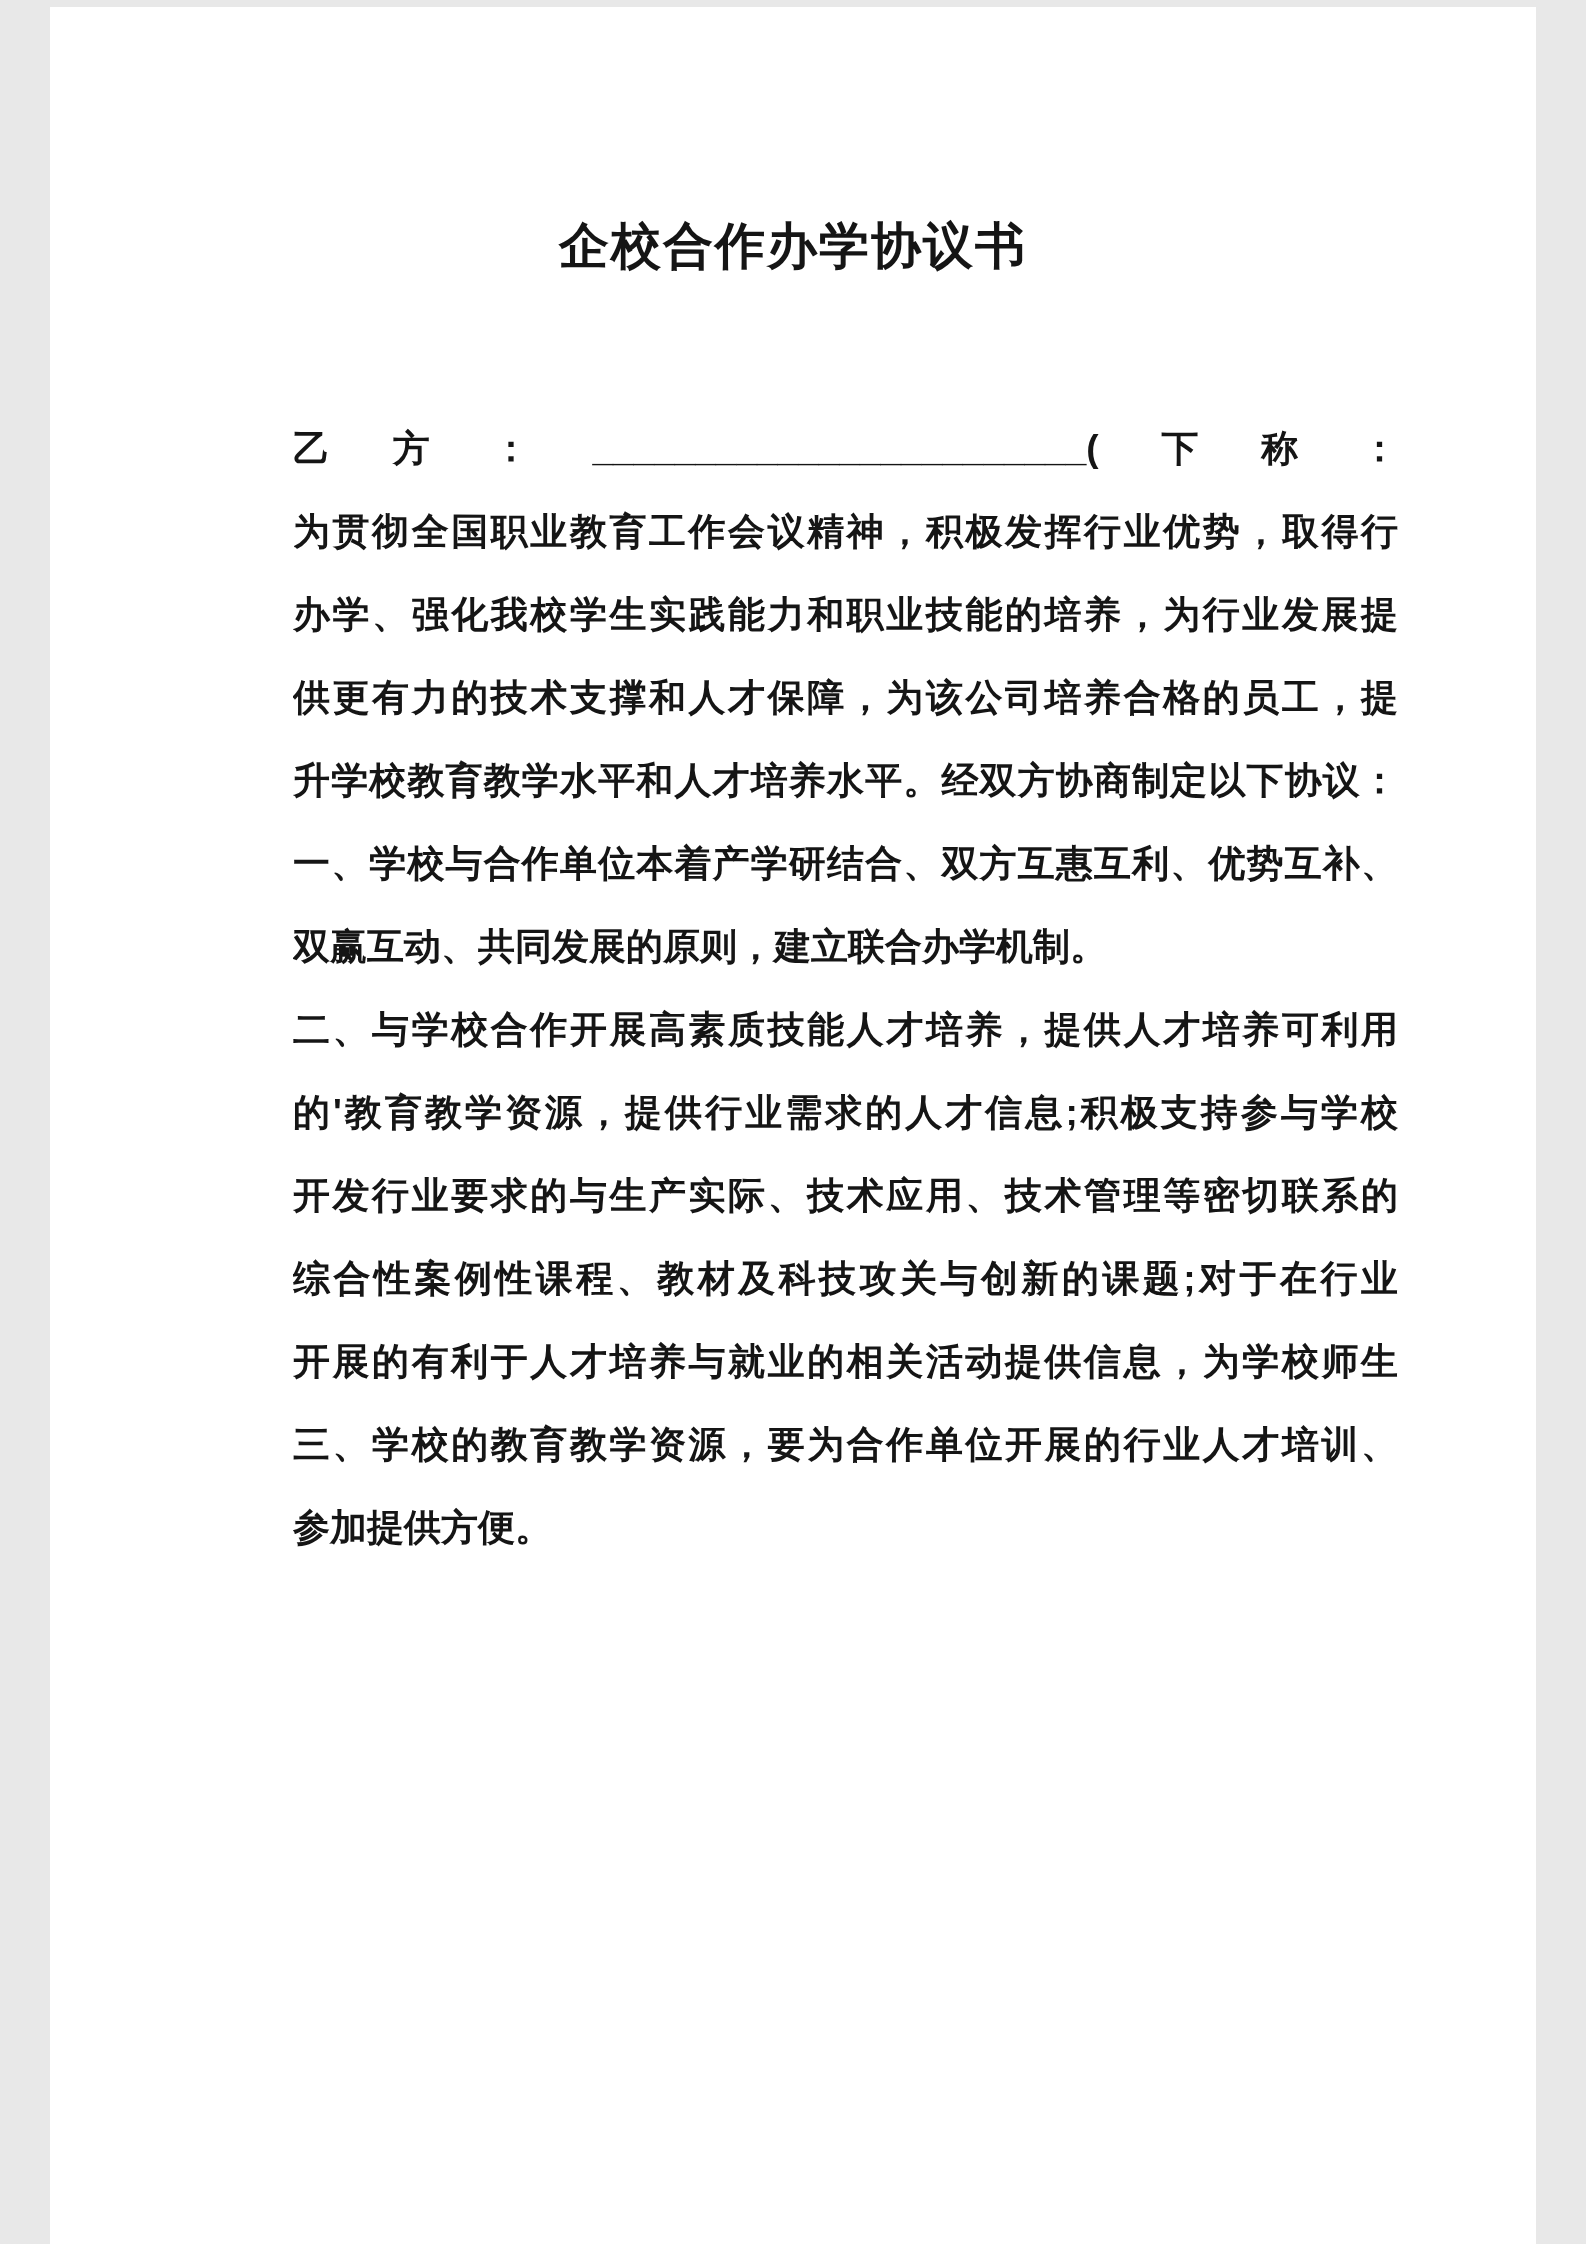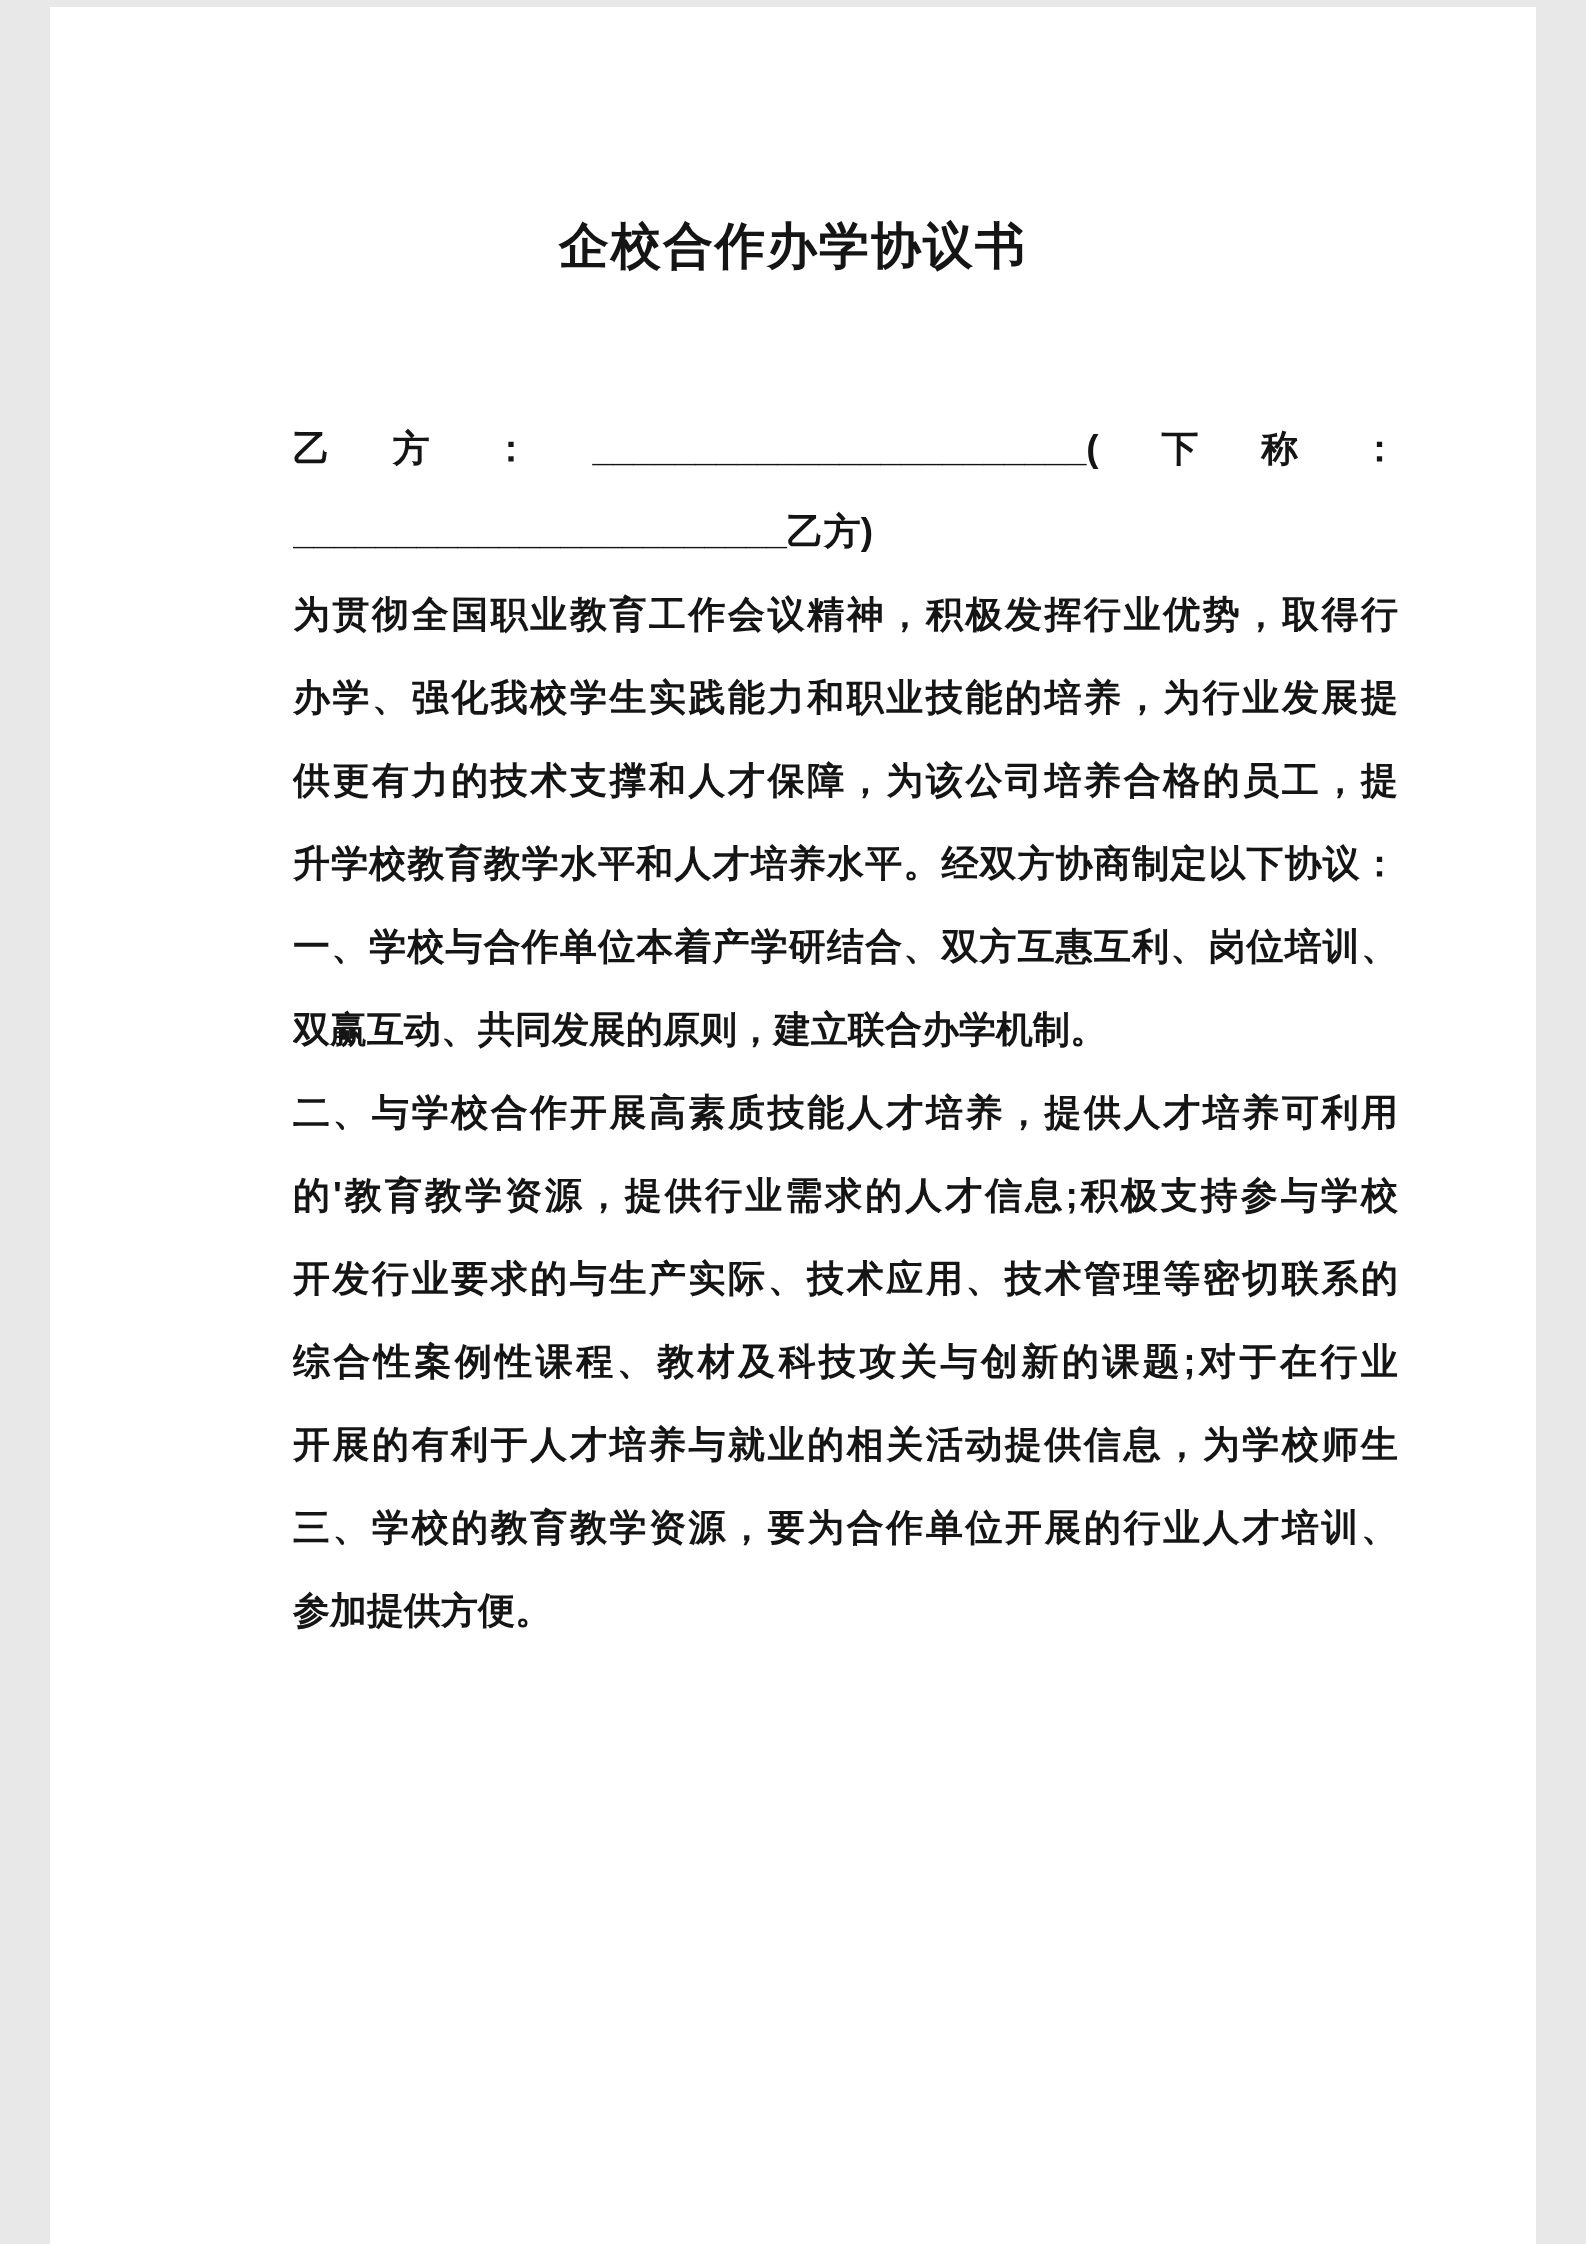--- a/index.html
+++ b/index.html
@@ -49,28 +49,27 @@
 </head>
 <body>
 
 <div class="page">
 
   <h1 class="doc-title">企校合作办学协议书</h1>
 
   <div class="text-col">
 
     <div class="line jl">乙方：________________________(下称：</div>
-    <div class="line end">________________________乙方)</div>
 
     <div class="line jl">为贯彻全国职业教育工作会议精神，积极发挥行业优势，取得行</div>
     <div class="line jl">办学、强化我校学生实践能力和职业技能的培养，为行业发展提</div>
     <div class="line jl">供更有力的技术支撑和人才保障，为该公司培养合格的员工，提</div>
     <div class="line jl">升学校教育教学水平和人才培养水平。经双方协商制定以下协议：</div>
 
-    <div class="line jl">一、学校与合作单位本着产学研结合、双方互惠互利、岗位培训、</div>
+    <div class="line jl">一、学校与合作单位本着产学研结合、双方互惠互利、优势互补、</div>
     <div class="line end">双赢互动、共同发展的原则，建立联合办学机制。</div>
 
     <div class="line jl">二、与学校合作开展高素质技能人才培养，提供人才培养可利用</div>
     <div class="line jl">的'教育教学资源，提供行业需求的人才信息;积极支持参与学校</div>
     <div class="line jl">开发行业要求的与生产实际、技术应用、技术管理等密切联系的</div>
     <div class="line jl">综合性案例性课程、教材及科技攻关与创新的课题;对于在行业</div>
     <div class="line jl">开展的有利于人才培养与就业的相关活动提供信息，为学校师生</div>
     <div class="line jl">三、学校的教育教学资源，要为合作单位开展的行业人才培训、</div>
 
     <div class="line end">参加提供方便。</div>

